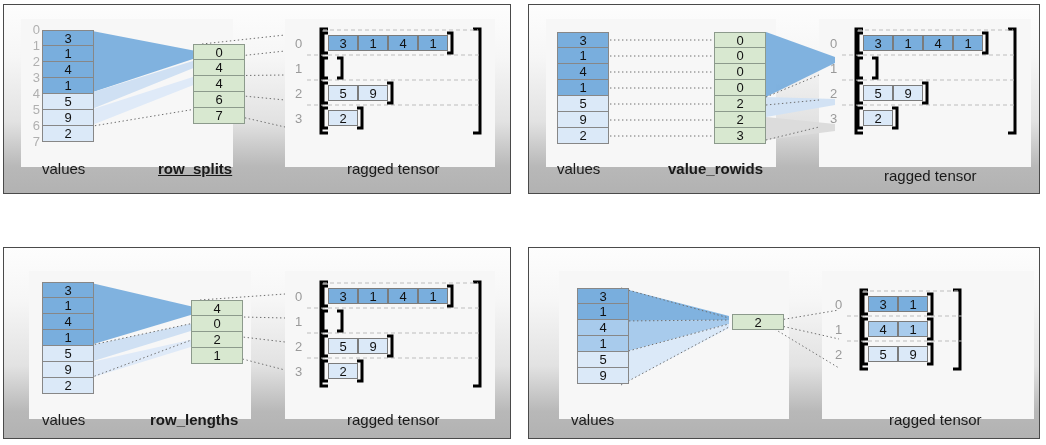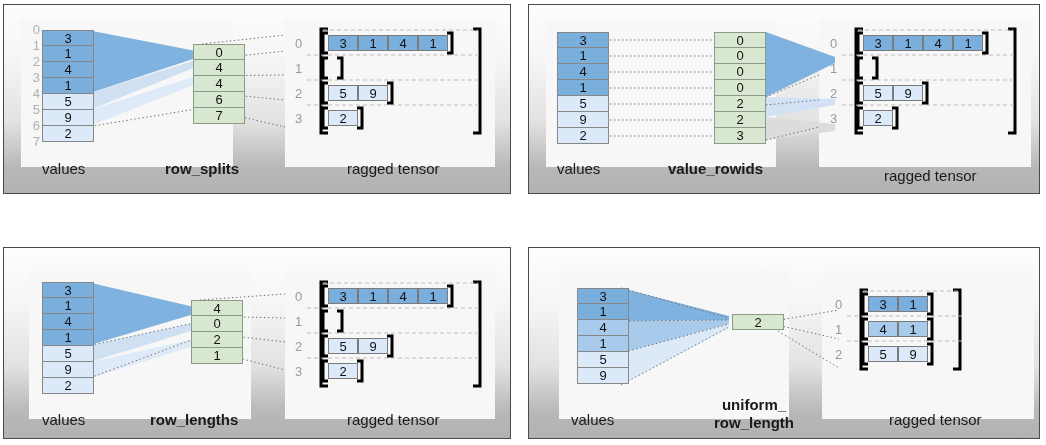--- a/index.html
+++ b/index.html
@@ -95,21 +95,21 @@
 
     <div class="colstack" style="left:189px;top:39px;">
         <div class="gcell">0</div>
         <div class="gcell">4</div>
         <div class="gcell">4</div>
         <div class="gcell">6</div>
         <div class="gcell">7</div>
       </div>
 
     <div class="cap" style="left:38px;top:155px;">values</div>
-    <div class="cap b" style="left:161px;top:155px;">row_splits</div>
+    <div class="cap b" style="left:154px;top:155px;text-decoration:underline;">row_splits</div>
     <div class="cap" style="left:343px;top:155px;">ragged tensor</div>
 
     <div class="colstack" style="left:300px;top:22px;width:180px;height:115px;">
         <svg width="204" height="124">
           <path d="M24,2 L17,2 L17,106 L24,106" class="brk" stroke-width="3"></path>
           <path d="M169,2 L176,2 L176,106 L169,106" class="brk" stroke-width="3"></path>
           <path d="M19,3 L174,3" class="hline"></path>
           <path d="M3,28 L178,28" class="hline"></path>
           <path d="M3,53 L178,53" class="hline"></path>
           <path d="M3,78 L178,78" class="hline"></path>
@@ -326,24 +326,20 @@
         <div class="cell" style="background: rgb(168, 203, 236);">4</div>
         <div class="cell" style="background: rgb(168, 203, 236);">1</div>
         <div class="cell" style="background: rgb(219, 233, 248);">5</div>
         <div class="cell" style="background: rgb(219, 233, 248);">9</div>
       </div>
     <div class="colstack" style="left:203px;top:66px;">
         <div class="gcell">2</div>
       </div>
 
     <div class="cap" style="left:42px;top:163px;">values</div>
-    <div class="cap b c" style="left:160px;top:148px;width:130px;line-height:18px;">
-        <div>uniform_</div>
-        <div>row_length</div>
-      </div>
     <div class="cap" style="left:360px;top:163px;">ragged tensor</div>
 
     <div class="colstack" style="left:315px;top:40px;width:180px;height:95px;">
         <svg width="144" height="99">
           <path d="M24,2 L17,2 L17,81 L24,81" class="brk" stroke-width="3"></path>
           <path d="M109,2 L116,2 L116,81 L109,81" class="brk" stroke-width="3"></path>
           <path d="M19,3 L114,3" class="hline"></path>
           <path d="M3,28 L118,28" class="hline"></path>
           <path d="M3,53 L118,53" class="hline"></path>
         </svg>

